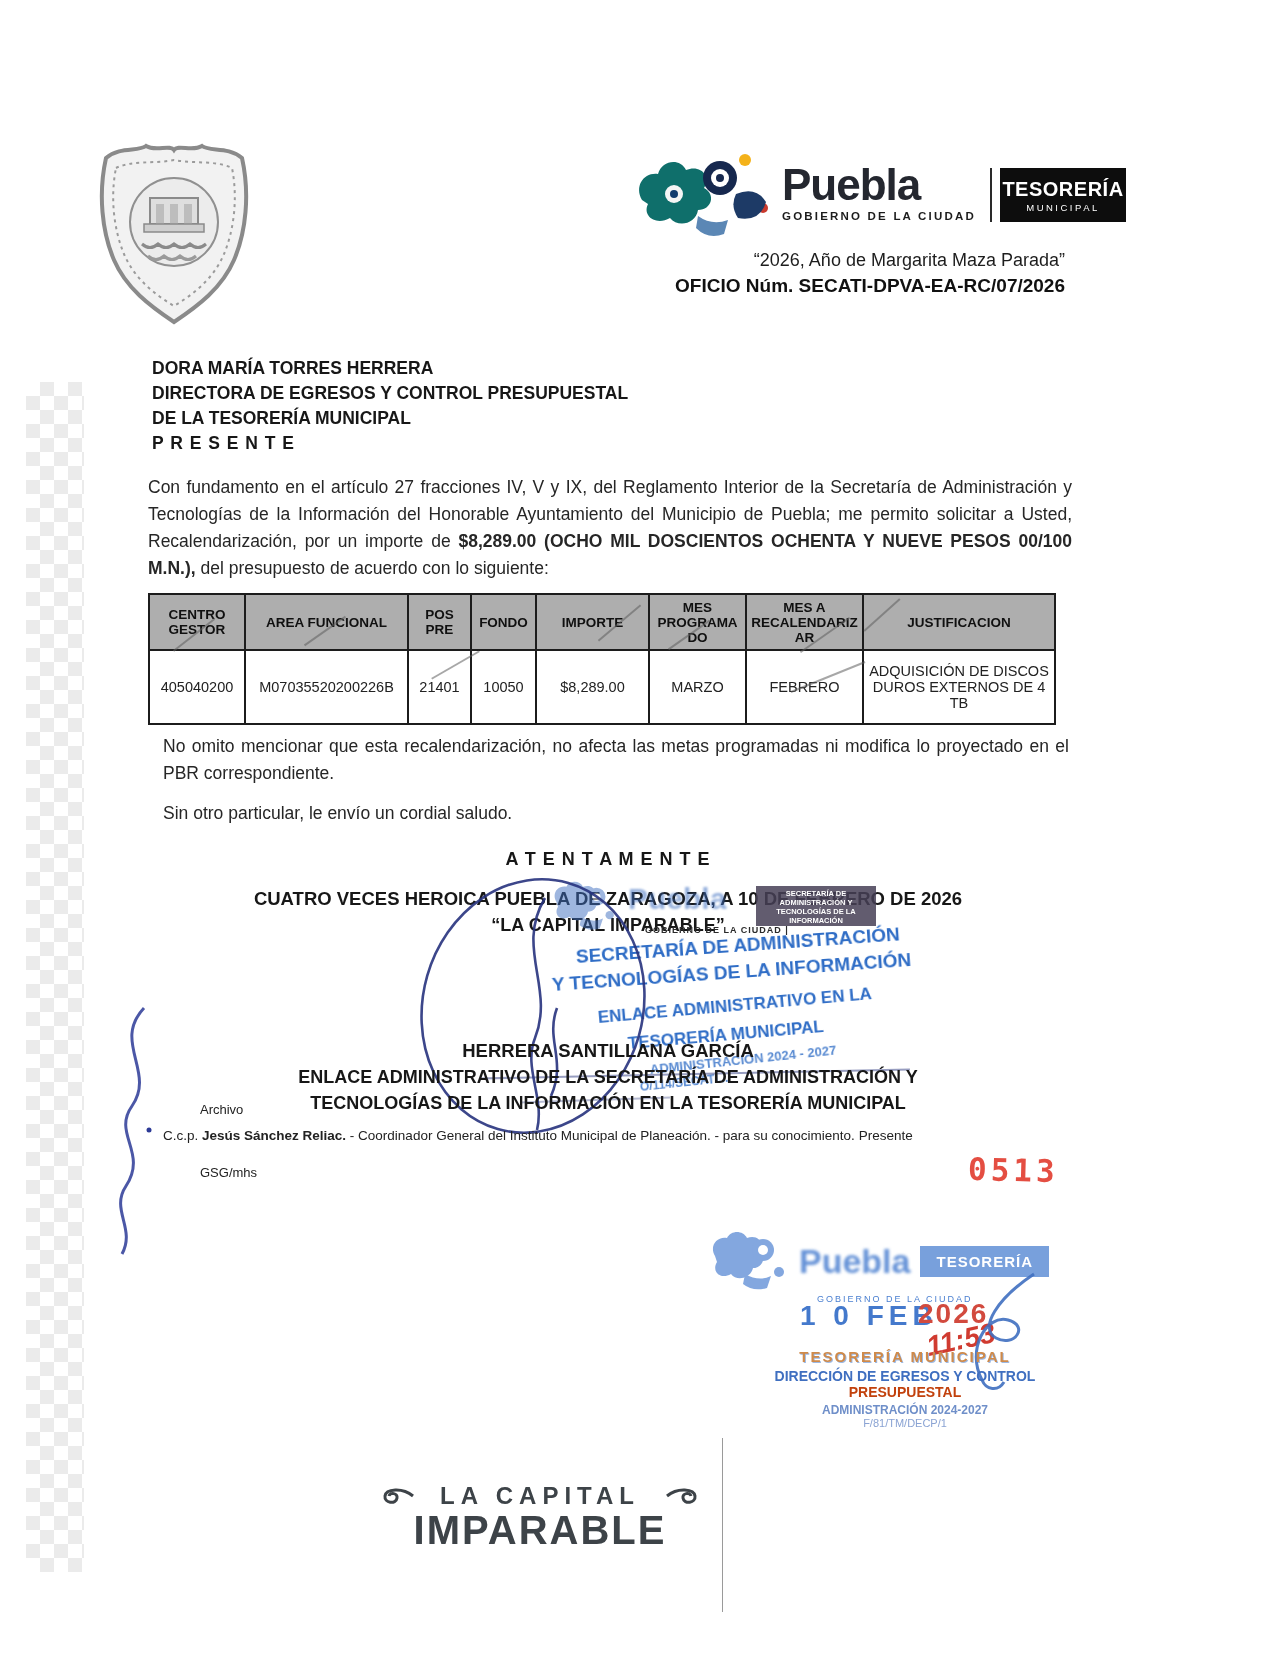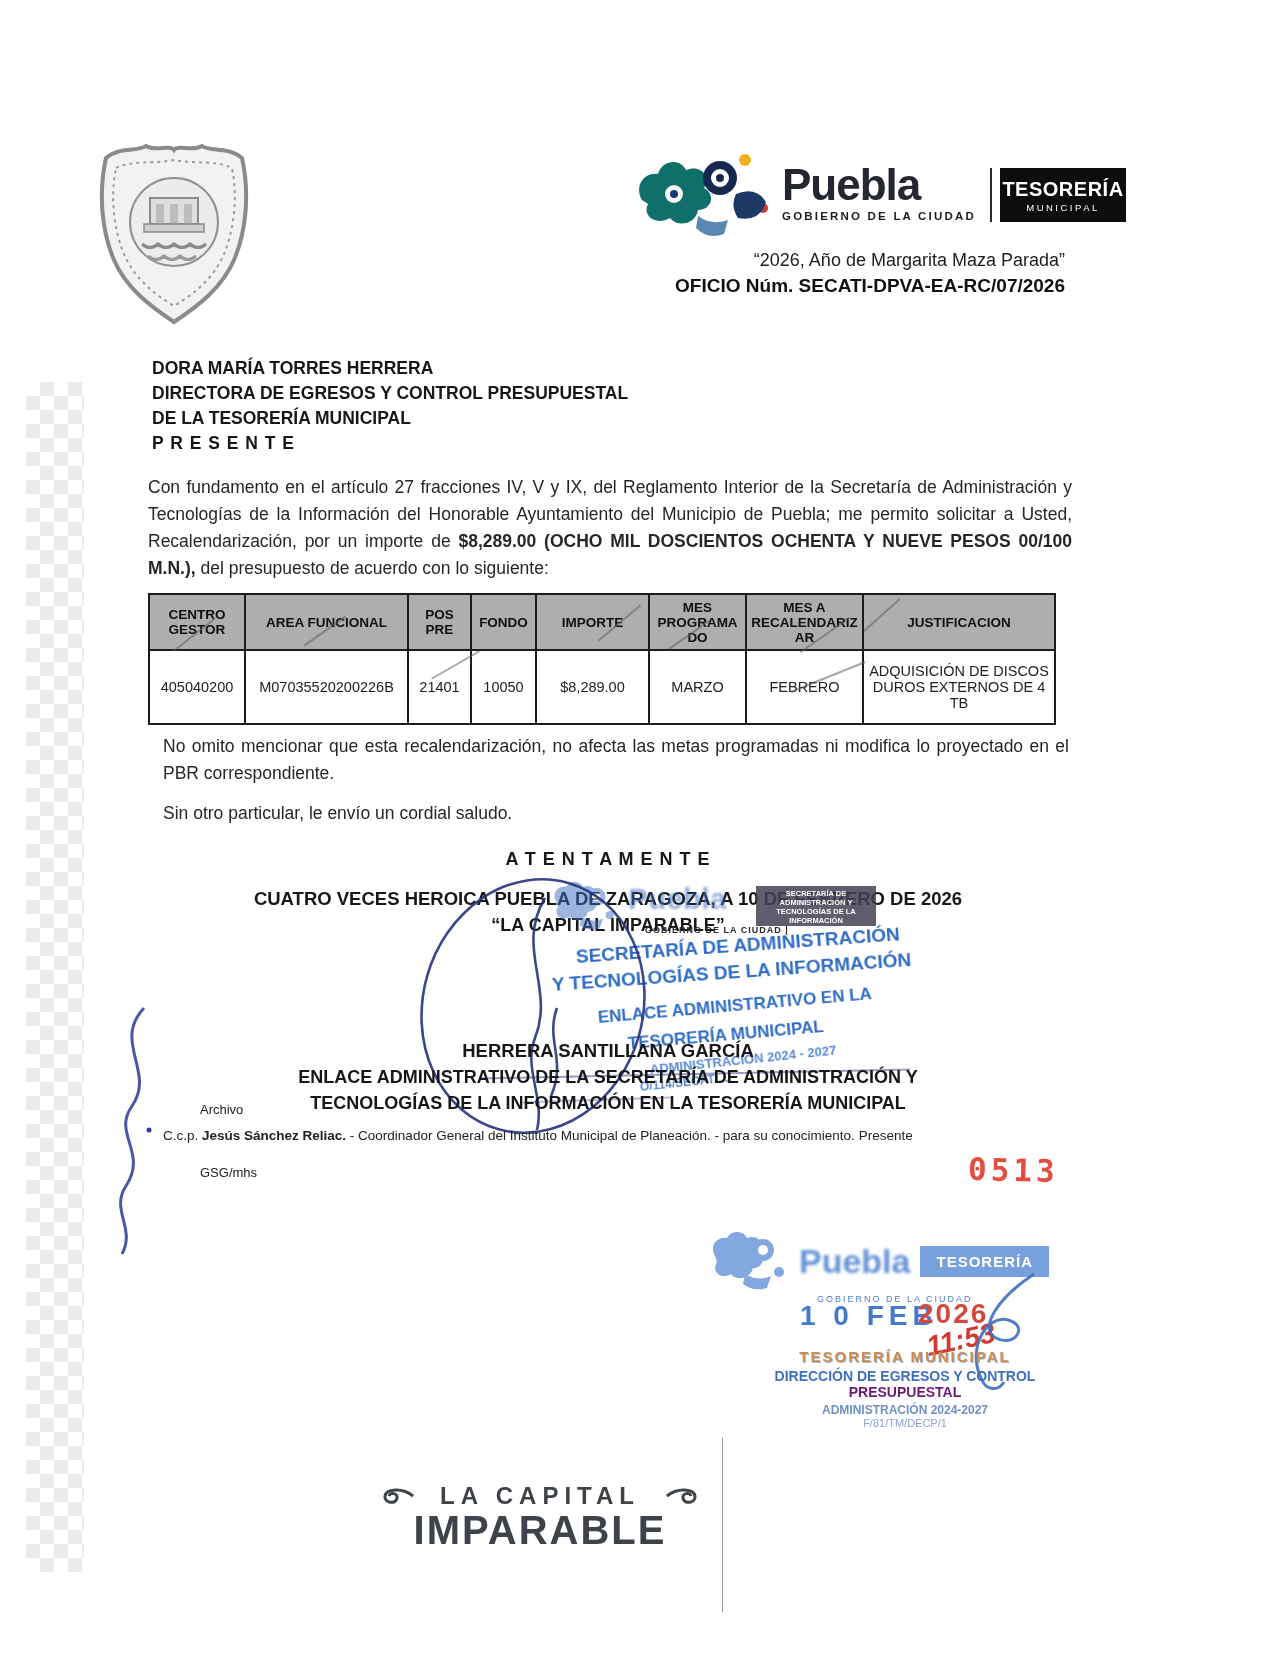--- a/index.html
+++ b/index.html
@@ -217,21 +217,21 @@
   <div class="abs" style="left:918px; top:1298px; font-size:28px; font-weight:bold; color:#d24a3e; letter-spacing:2px; filter:blur(.3px);">2026</div>
   <div class="abs" style="left:926px; top:1324px; font-size:28px; color:#d03b30; transform:rotate(-12deg); font-style:italic; font-weight:bold;">11:53</div>
 
   <svg class="abs" style="left:938px; top:1268px;" width="110" height="130" viewBox="0 0 110 130">
     <path d="M96,6 C60,30 40,60 58,70 C76,80 92,58 70,52 C48,46 28,82 44,112 C48,122 60,124 66,114" fill="none" stroke="#3f6fc0" stroke-width="3" opacity="0.9"></path>
   </svg>
 
   <div class="abs" style="left:740px; top:1348px; width:330px; text-align:center;">
     <div style="font-size:15px; font-weight:bold; color:#cf8a4a; letter-spacing:2px; filter:blur(.7px); text-shadow:1px 1px 0 rgba(74,127,208,.55);">TESORERÍA MUNICIPAL</div>
     <div style="font-size:14px; font-weight:bold; color:#3f6fc0; margin-top:3px; filter:blur(.3px);">DIRECCIÓN DE EGRESOS Y CONTROL</div>
-    <div style="font-size:14px; font-weight:bold; color:#701a75; filter:blur(.3px);">PRESUPUESTAL</div>
+    <div style="font-size:14px; font-weight:bold; color:#c2410c; filter:blur(.3px);">PRESUPUESTAL</div>
     <div style="font-size:12px; font-weight:bold; color:#6f8fc9; margin-top:3px;">ADMINISTRACIÓN 2024-2027</div>
     <div style="font-size:11px; color:#8aa3d3;">F/81/TM/DECP/1</div>
   </div>
 
   <div class="abs" style="left:380px; top:1482px; width:320px; text-align:center;">
     <div style="display:flex; align-items:center; justify-content:center; gap:26px;">
       <svg width="34" height="22" viewBox="0 0 34 22">
         <path d="M33,11 C22,2 6,4 5,11 C4,18 16,20 17,13 C18,8 10,7 9,11" fill="none" stroke="#3d4348" stroke-width="3"></path>
       </svg>
       <span style="font-size:24px; font-weight:bold; letter-spacing:6px; color:#3d4348;">LA CAPITAL</span>

